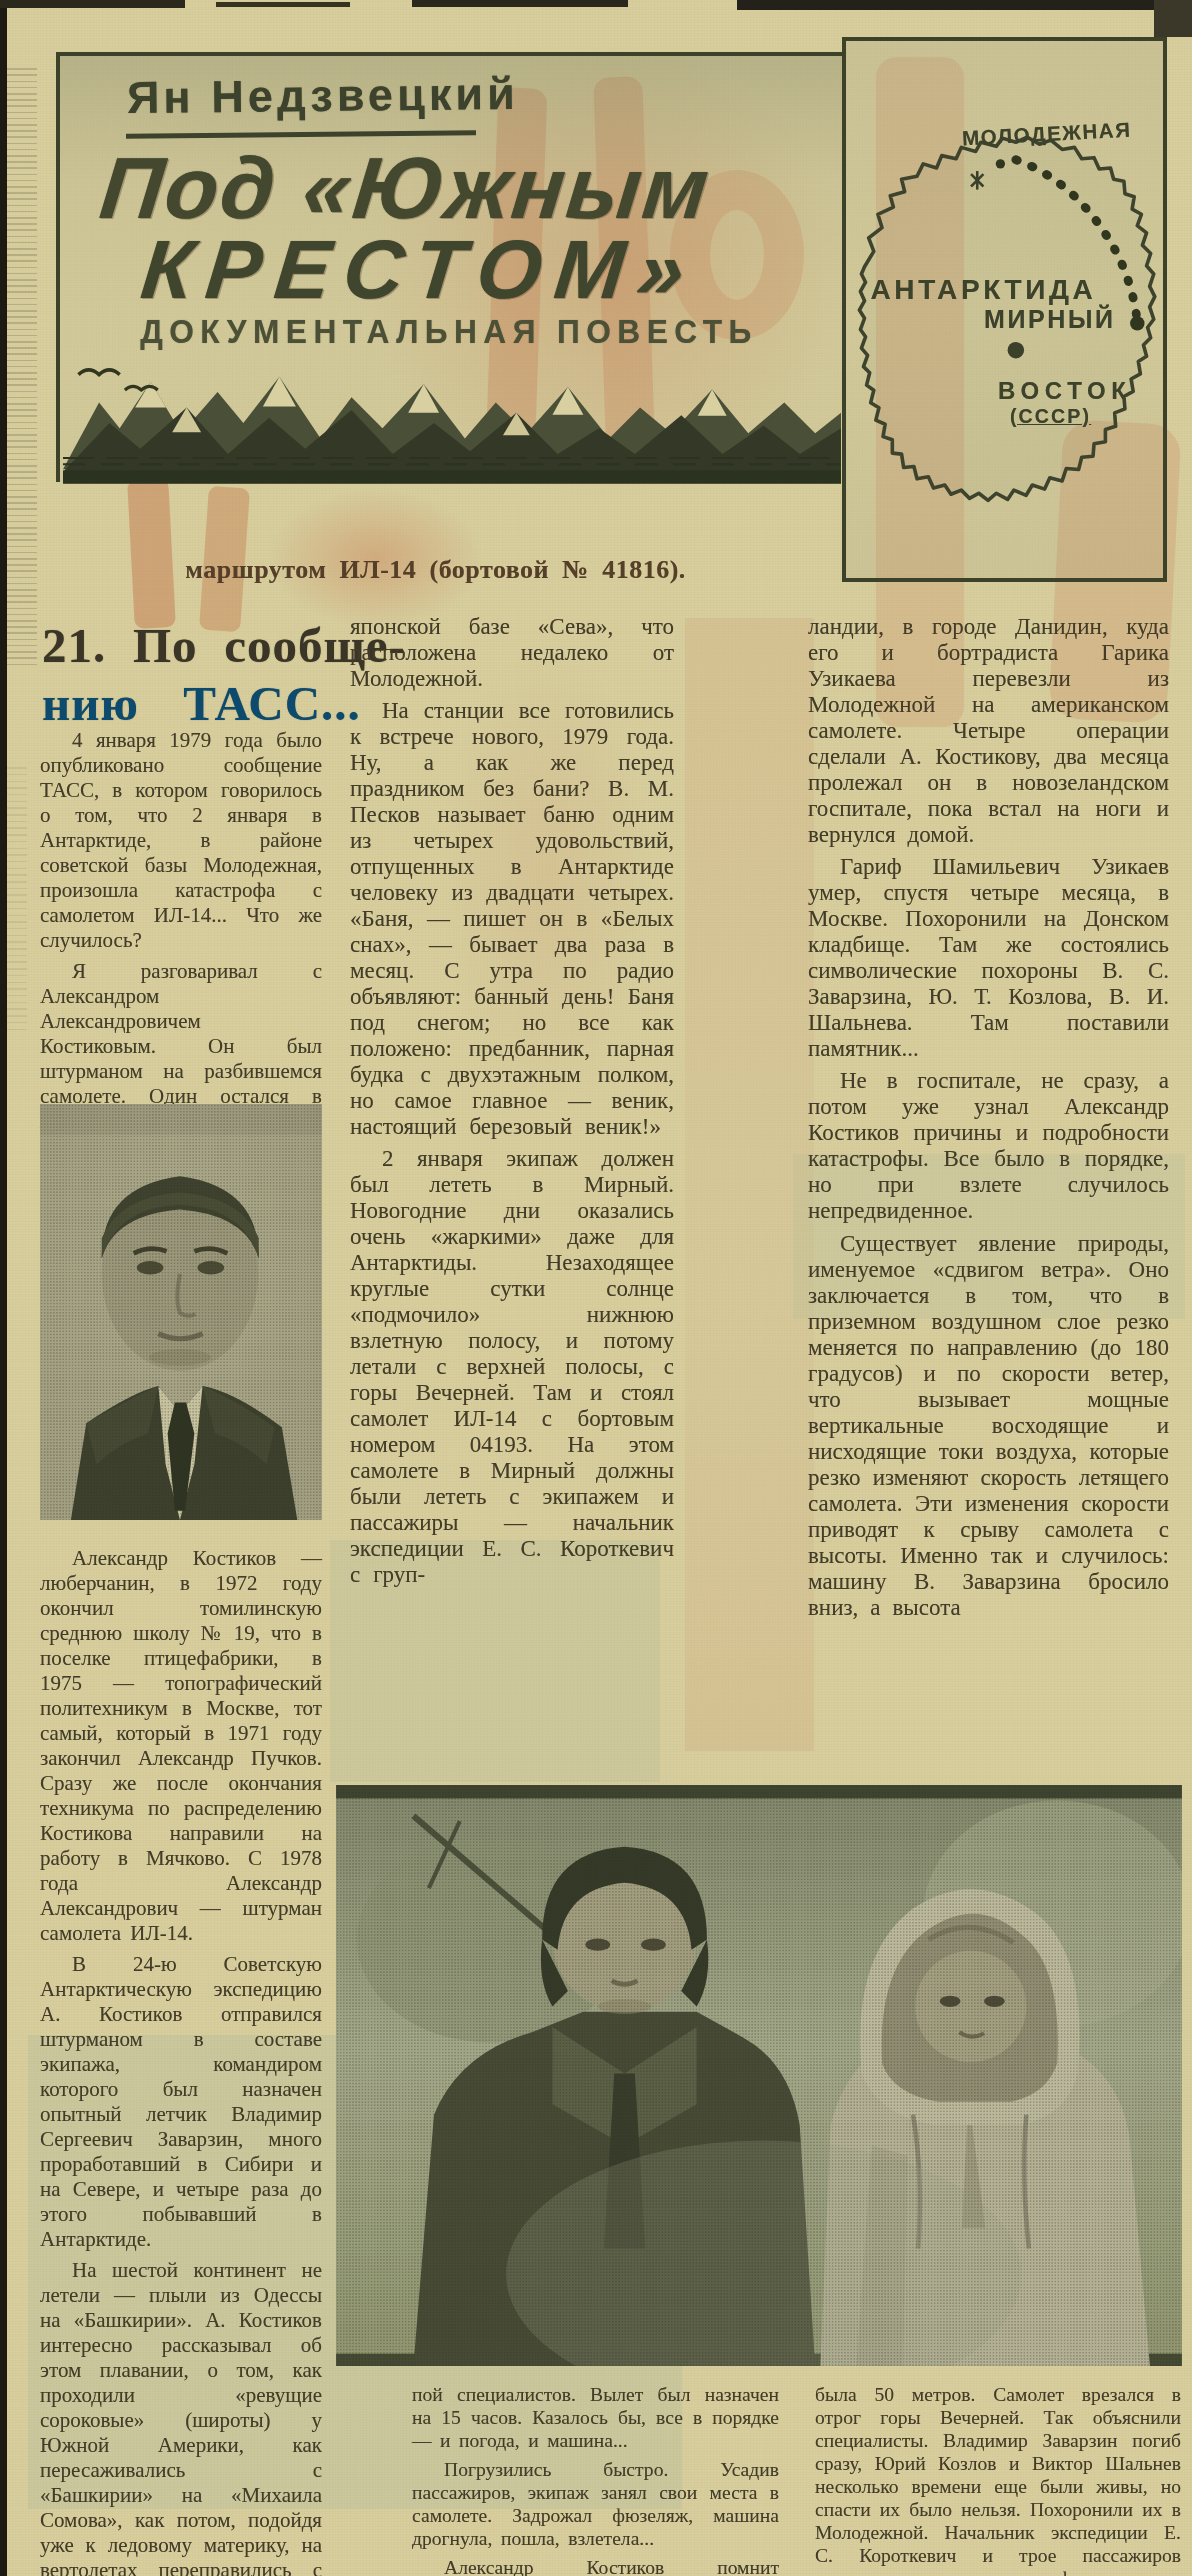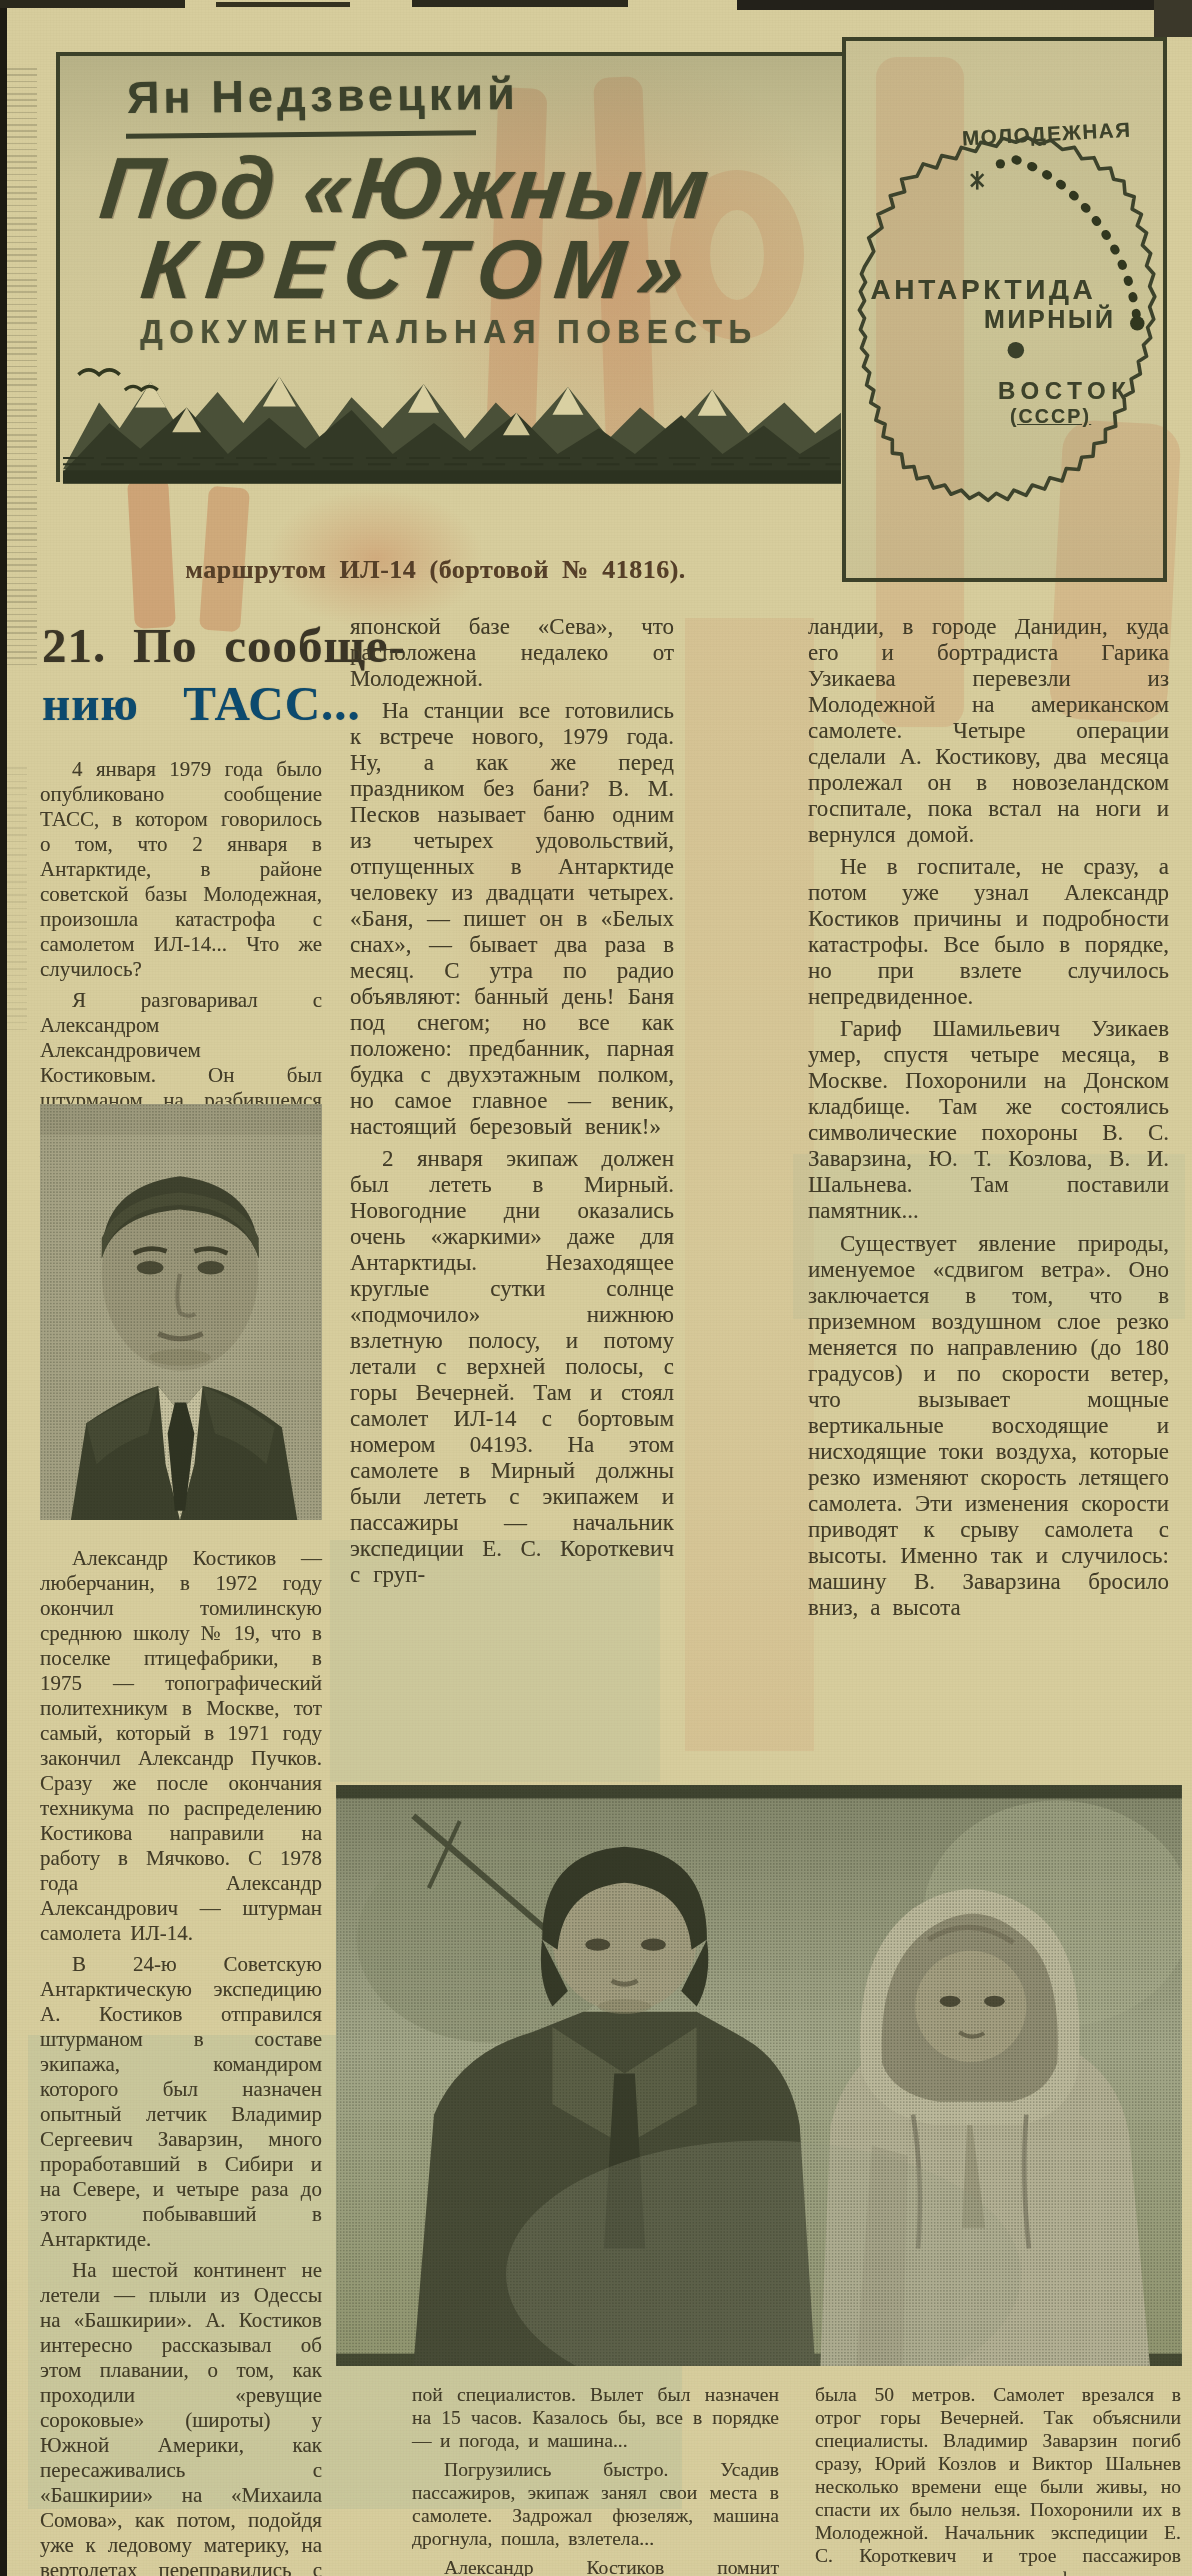--- a/index.html
+++ b/index.html
@@ -108,21 +108,21 @@
     <div class="abs maplabel" style="left:138px;top:264px;font-size:25px;letter-spacing:2.6px;">МИРНЫЙ</div>
     <div class="abs maplabel" style="left:152px;top:336px;font-size:24px;letter-spacing:5.7px;">ВОСТОК</div>
     <div class="abs maplabel" style="left:164px;top:364px;font-size:19.6px;letter-spacing:2.1px;text-decoration:underline;">(СССР)</div>
   </div>
 
   <div class="abs serifb" style="left:57px;top:555px;width:757px;text-align:center;font-size:26px;color:#553f28;letter-spacing:0.5px;word-spacing:6.2px;text-shadow:0 0 0.5px rgba(80,60,35,.5);">маршрутом ИЛ-14 (бортовой № 41816).</div>
 
   <div class="abs serifb" style="left:42px;top:617px;font-size:49px;color:#3a3526;letter-spacing:1px;word-spacing:13.4px;text-shadow:0 0 1px rgba(55,50,30,.5);white-space:nowrap;">21. По сообще-</div>
   <div class="abs serifb" style="left:42px;top:675px;font-size:49px;color:#0c4a6e;letter-spacing:1px;word-spacing:31px;text-shadow:0 0 1px rgba(55,50,30,.5);white-space:nowrap;">нию ТАСС...</div>
 
-  <div class="abs col" style="left:40px;top:757px;width:282px;font-size:21px;line-height:25px;word-spacing:4.1px;">
+  <div class="abs col" style="left:40px;top:728px;width:282px;font-size:21px;line-height:25px;word-spacing:4.1px;">
 
   <p class="para">4 января 1979 года было опубликовано сообщение ТАСС, в котором говорилось о том, что 2 января в Антарктиде, в районе советской базы Молодежная, произошла катастрофа с самолетом ИЛ-14... Что же случилось?</p>
       <p class="para">Я разговаривал с Александром Александровичем Костиковым. Он был штурманом на разбившемся самолете. Один остался в живых из экипажа.</p>
     </div>
 
   <div class="abs photo-halftone" style="left:40px;top:1104px;width:282px;height:416px;background:#b1ae8e;overflow:hidden;">
     <svg width="282" height="416" viewBox="0 0 548 808">
       <rect width="548" height="808" fill="#b2af90"></rect>
       <rect width="548" height="60" fill="#8e8c70" opacity=".5"></rect>
       <radialGradient id="pg" cx="50%" cy="38%" r="70%">
@@ -158,22 +158,22 @@
   <div class="abs col noindent-first" style="left:350px;top:614px;width:324px;font-size:23px;line-height:26px;word-spacing:7.2px;">
 
   <p class="para">японской базе «Сева», что расположена недалеко от Молодежной.</p>
       <p class="para">На станции все готовились к встрече нового, 1979 года. Ну, а как же перед праздником без бани? В. М. Песков называет баню одним из четырех удовольствий, отпущенных в Антарктиде человеку из двадцати четырех. «Баня, — пишет он в «Белых снах», — бывает два раза в месяц. С утра по радио объявляют: банный день! Баня под снегом; но все как положено: предбанник, парная будка с двухэтажным полком, но самое главное — веник, настоящий березовый веник!»</p>
       <p class="para">2 января экипаж должен был лететь в Мирный. Новогодние дни оказались очень «жаркими» даже для Антарктиды. Незаходящее круглые сутки солнце «подмочило» нижнюю взлетную полосу, и потому летали с верхней полосы, с горы Вечерней. Там и стоял самолет ИЛ-14 с бортовым номером 04193. На этом самолете в Мирный должны были лететь с экипажем и пассажиры — начальник экспедиции Е. С. Короткевич с груп-</p>
     </div>
 
   <div class="abs col noindent-first" style="left:808px;top:614px;width:361px;font-size:23px;line-height:26px;word-spacing:6.2px;">
 
   <p class="para">ландии, в городе Данидин, куда его и бортрадиста Гарика Узикаева перевезли из Молодежной на американском самолете. Четыре операции сделали А. Костикову, два месяца пролежал он в новозеландском госпитале, пока встал на ноги и вернулся домой.</p>
+      <p class="para">Гариф Шамильевич Узикаев умер, спустя четыре месяца, в Москве. Похоронили на Донском кладбище. Там же состоялись символические похороны В. С. Заварзина, Ю. Т. Козлова, В. И. Шальнева. Там поставили памятник...</p>
       <p class="para">Не в госпитале, не сразу, а потом уже узнал Александр Костиков причины и подробности катастрофы. Все было в порядке, но при взлете случилось непредвиденное.</p>
-      <p class="para">Гариф Шамильевич Узикаев умер, спустя четыре месяца, в Москве. Похоронили на Донском кладбище. Там же состоялись символические похороны В. С. Заварзина, Ю. Т. Козлова, В. И. Шальнева. Там поставили памятник...</p>
       <p class="para">Существует явление природы, именуемое «сдвигом ветра». Оно заключается в том, что в приземном воздушном слое резко меняется по направлению (до 180 градусов) и по скорости ветер, что вызывает мощные вертикальные восходящие и нисходящие токи воздуха, которые резко изменяют скорость летящего самолета. Эти изменения скорости приводят к срыву самолета с высоты. Именно так и случилось: машину В. Заварзина бросило вниз, а высота</p>
     </div>
 
   <div class="abs photo-halftone" style="left:336px;top:1785px;width:846px;height:581px;background:#9aa083;overflow:hidden;">
     <svg width="846" height="581" viewBox="0 0 1642 1128">
       <rect width="1642" height="1128" fill="#9ca184"></rect>
       <linearGradient id="bgph" x1="0" y1="0" x2="0" y2="1">
         <stop offset="0%" stop-color="#83876b"></stop>
           <stop offset="45%" stop-color="#a3a789"></stop>
           <stop offset="100%" stop-color="#90956f"></stop>

